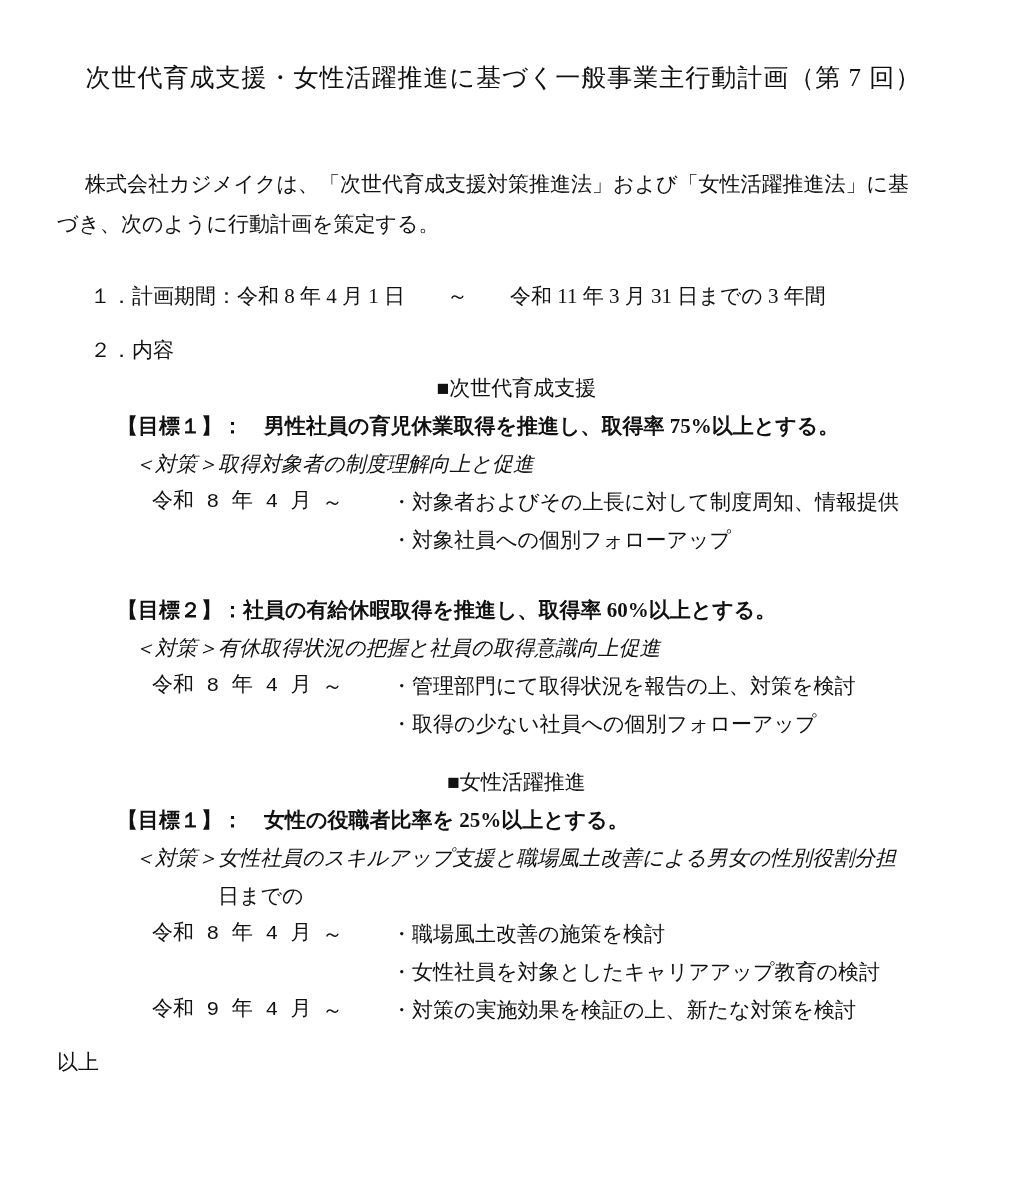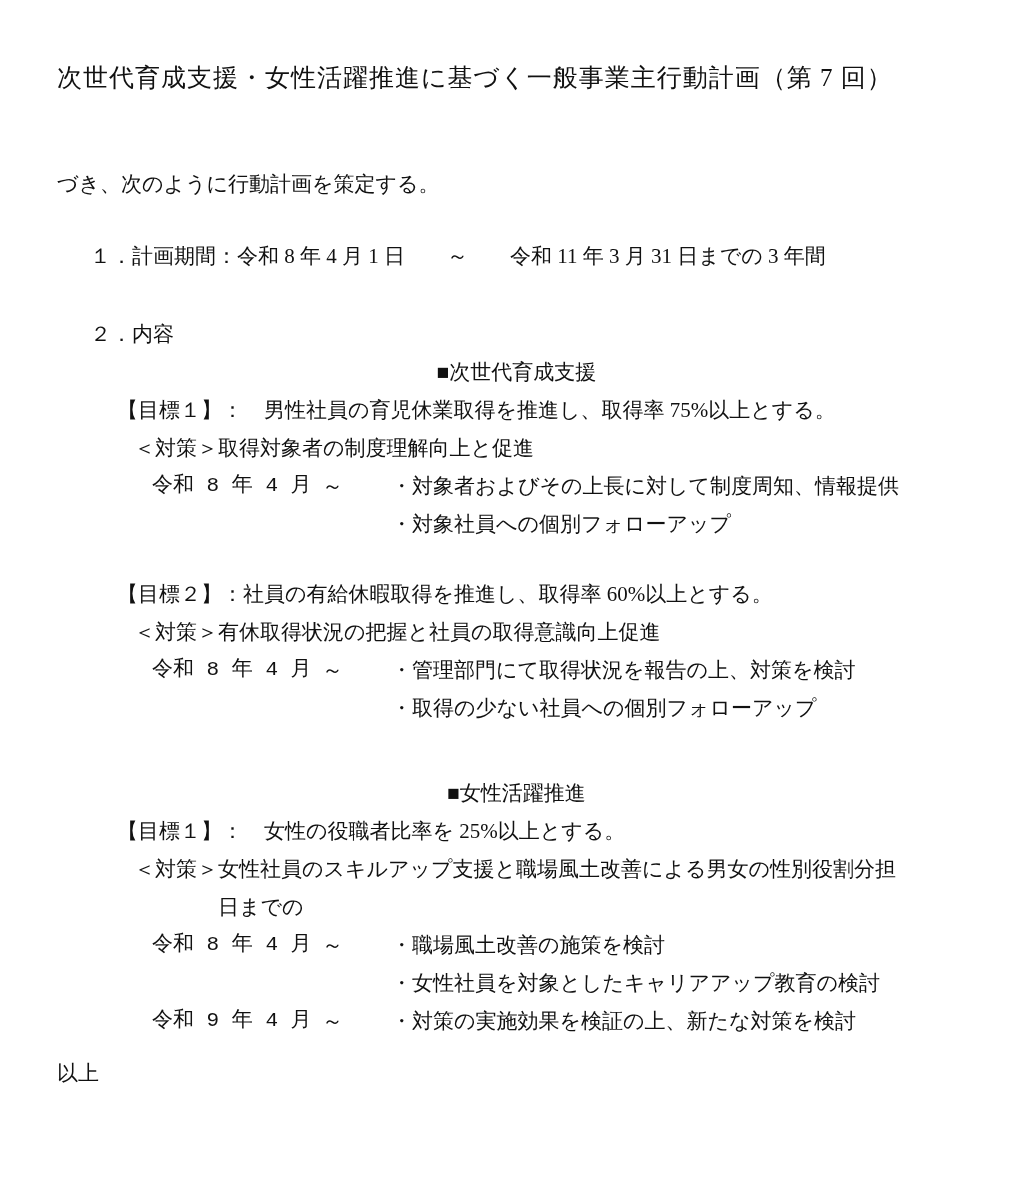--- a/index.html
+++ b/index.html
@@ -19,59 +19,61 @@
     width: 1009px;
     height: 1198px;
     padding: 0 59px 0 57px;
     background: #ffffff;
   }
   .doc-title {
     margin: 60px 0 0 0;
     font-size: 25px;
     font-weight: normal;
     line-height: 36px;
+    text-align: center;
     letter-spacing: 1px;
   }
   .line {
     font-size: 21px;
     line-height: 38px;
     white-space: pre;
   }
   .intro {
     margin-top: 68px;
   }
   .intro .line { line-height: 40px; white-space: pre-wrap; }
   .intro-first { padding-left: 28px; }
   .period-line { margin-top: 33px; margin-left: 33px; }
-  .contents-heading { margin-top: 40px; margin-left: 33px; }
+  .contents-heading { margin-top: 16px; margin-left: 33px; }
   .sec-heading { margin-left: 26px; text-align: center; }
-  .goal-title { margin-left: 60px; }
-  .measure-line { margin-left: 77px; }
+  .goal-title { margin-left: 60px; font-weight: bold; }
+  .measure-line { margin-left: 77px; font-style: italic; }
   .measure-cont { margin-left: 161px; }
   .sched {
     display: flex;
     margin-left: 95px;
   }
   .sched-date { width: 170px; flex: 0 0 auto; font-family: Liberation Mono, monospace; }
   .sched-tilde { width: 69px; flex: 0 0 auto; }
   .sched-items { flex: 1 1 auto; }
   .gap-goal { margin-top: 32px; }
-  .gap-section { margin-top: 47px; }
+  .gap-section { margin-top: 20px; }
   .closing {
     margin-top: 14px;
   }
 </style>
 </head>
 <body>
 
 <div class="page">
 
   <h1 class="doc-title">次世代育成支援・女性活躍推進に基づく一般事業主行動計画（第 7 回）</h1>
 
   <div class="intro">
+    <div class="line intro-first">株式会社カジメイクは、「次世代育成支援対策推進法」および「女性活躍推進法」に基</div>
     <div class="line">づき、次のように行動計画を策定する。</div>
   </div>
 
   <div class="line period-line">１．計画期間：令和 8 年 4 月 1 日　　～　　令和 11 年 3 月 31 日までの 3 年間</div>
 
   <div class="line contents-heading">２．内容</div>
 
   <div class="section">
     <div class="line sec-heading">■次世代育成支援</div>
 

